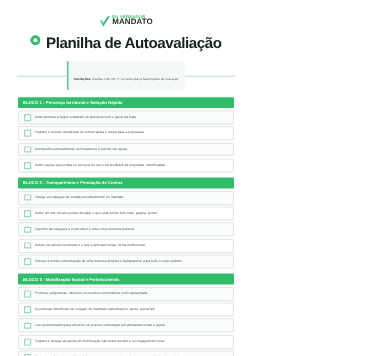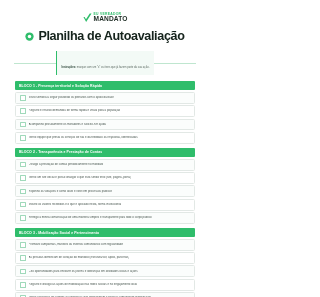--- a/index.html
+++ b/index.html
@@ -11,21 +11,21 @@
   .page{width:210px;height:297px;position:relative;background:#fff;box-sizing:border-box;}
 
   
   .logo-wrap{display:flex;justify-content:center;align-items:center;padding-top:13px;gap:2px;}
   .logo-check{width:9px;height:10px;flex:0 0 auto;}
   .logo-text{display:flex;flex-direction:column;line-height:1;}
   .logo-top{font-size:3.4px;font-weight:700;letter-spacing:.25px;color:#2fbd6b;}
   .logo-bottom{font-size:6.6px;font-weight:700;letter-spacing:.1px;color:#1c2b23;}
 
   
-  .title-row{display:flex;align-items:center;justify-content:center;gap:4px;margin-top:6px;padding:0 6px;}
+  .title-row{display:flex;align-items:flex-start;justify-content:center;gap:4px;margin-top:6px;padding:0 6px;}
   .title-icon{width:9px;height:9px;flex:0 0 auto;}
   .title-text{font-size:12.6px;font-weight:700;color:#15231c;letter-spacing:-.35px;white-space:nowrap;}
 
   
   .instr-row{display:flex;align-items:center;margin-top:8px;padding:0 14px;}
   .instr-rule{flex:1 1 auto;height:1px;background:#bfe6cf;}
   .instr-box{
     flex:0 0 auto;max-width:128px;background:#f3faf6;border-left:1.6px solid #2fbd6b;
     padding:3px 5px;box-sizing:border-box;
   }

